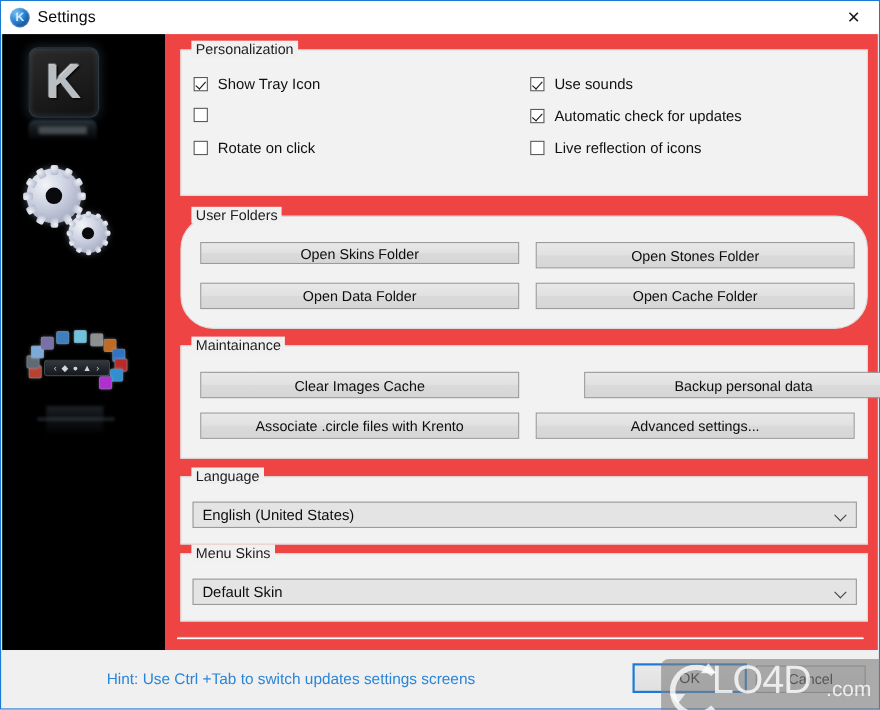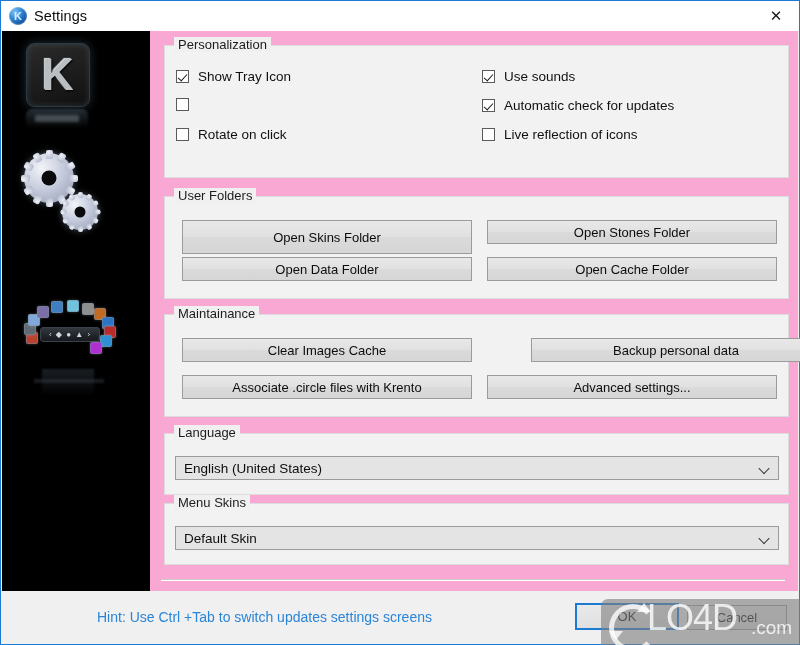--- a/index.html
+++ b/index.html
@@ -120,21 +120,21 @@
     background:linear-gradient(180deg,rgba(60,68,78,.45) 0%,rgba(0,0,0,0) 90%);
     filter:blur(1.3px);
   }
   #circle-reflect2{
     position:absolute;left:32px;top:348px;width:70px;height:4px;
     background:rgba(70,80,92,.35);filter:blur(1px);
   }
   
   #main{
     position:absolute;left:149px;top:30px;right:1px;height:560px;
-    background:#f9a8d4;
+    background:#ef4444;
     padding-left:48px;
   }
   .group{
     position:absolute;
     border:1px solid #dcdcdc;
     background:#f2f2f2;
     box-sizing:border-box;
   }
   .group > .legend{
     position:absolute;top:-9px;left:9px;
@@ -344,24 +344,24 @@
       <div class="cbrow" style="left:317px;top:52px;">
         <span class="cbox checked"></span>
         <span>Automatic check for updates</span>
       </div>
       <div class="cbrow" style="left:317px;top:81px;">
         <span class="cbox"></span>
         <span>Live reflection of icons</span>
       </div>
     </div>
 
-    <div class="group" style="left:14px;top:165px;width:625px;height:103px;">
+    <div class="group" style="left:14px;top:165px;width:625px;height:103px;border-radius:30px;">
       <span class="legend">User Folders</span>
 
-      <div class="btn" style="left:17px;top:23px;width:290px;height:34px;">Open Skins Folder</div>
+      <div class="btn" style="left:17px;top:23px;width:290px;height:20px;">Open Skins Folder</div>
       <div class="btn" style="left:322px;top:23px;width:290px;height:24px;">Open Stones Folder</div>
       <div class="btn" style="left:17px;top:60px;width:290px;height:24px;">Open Data Folder</div>
       <div class="btn" style="left:322px;top:60px;width:290px;height:24px;">Open Cache Folder</div>
     </div>
 
     <div class="group" style="left:14px;top:283px;width:625px;height:103px;">
       <span class="legend">Maintainance</span>
 
       <div class="btn" style="left:17px;top:23px;width:290px;height:24px;">Clear Images Cache</div>
       <div class="btn" style="left:322px;top:23px;width:290px;height:24px;margin-left:44px;">Backup personal data</div>

